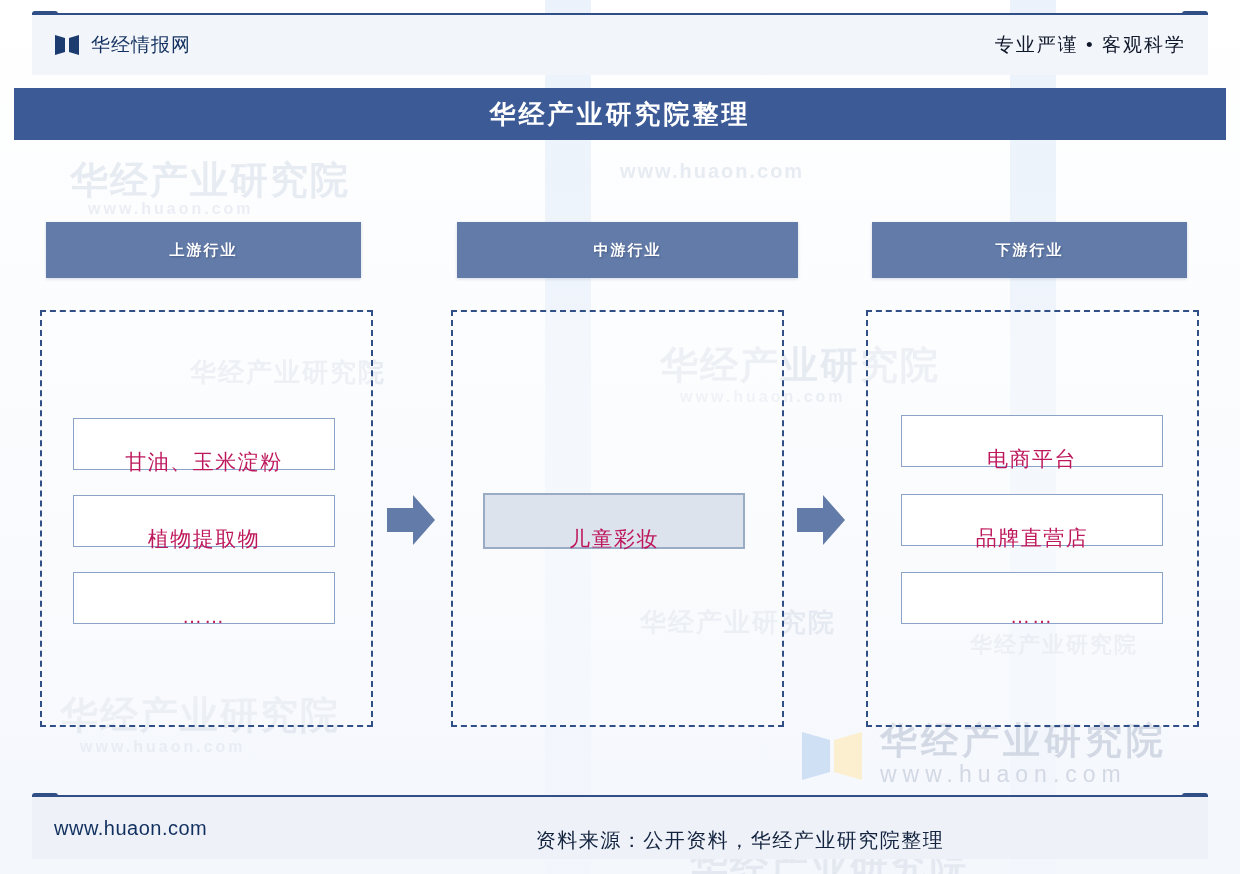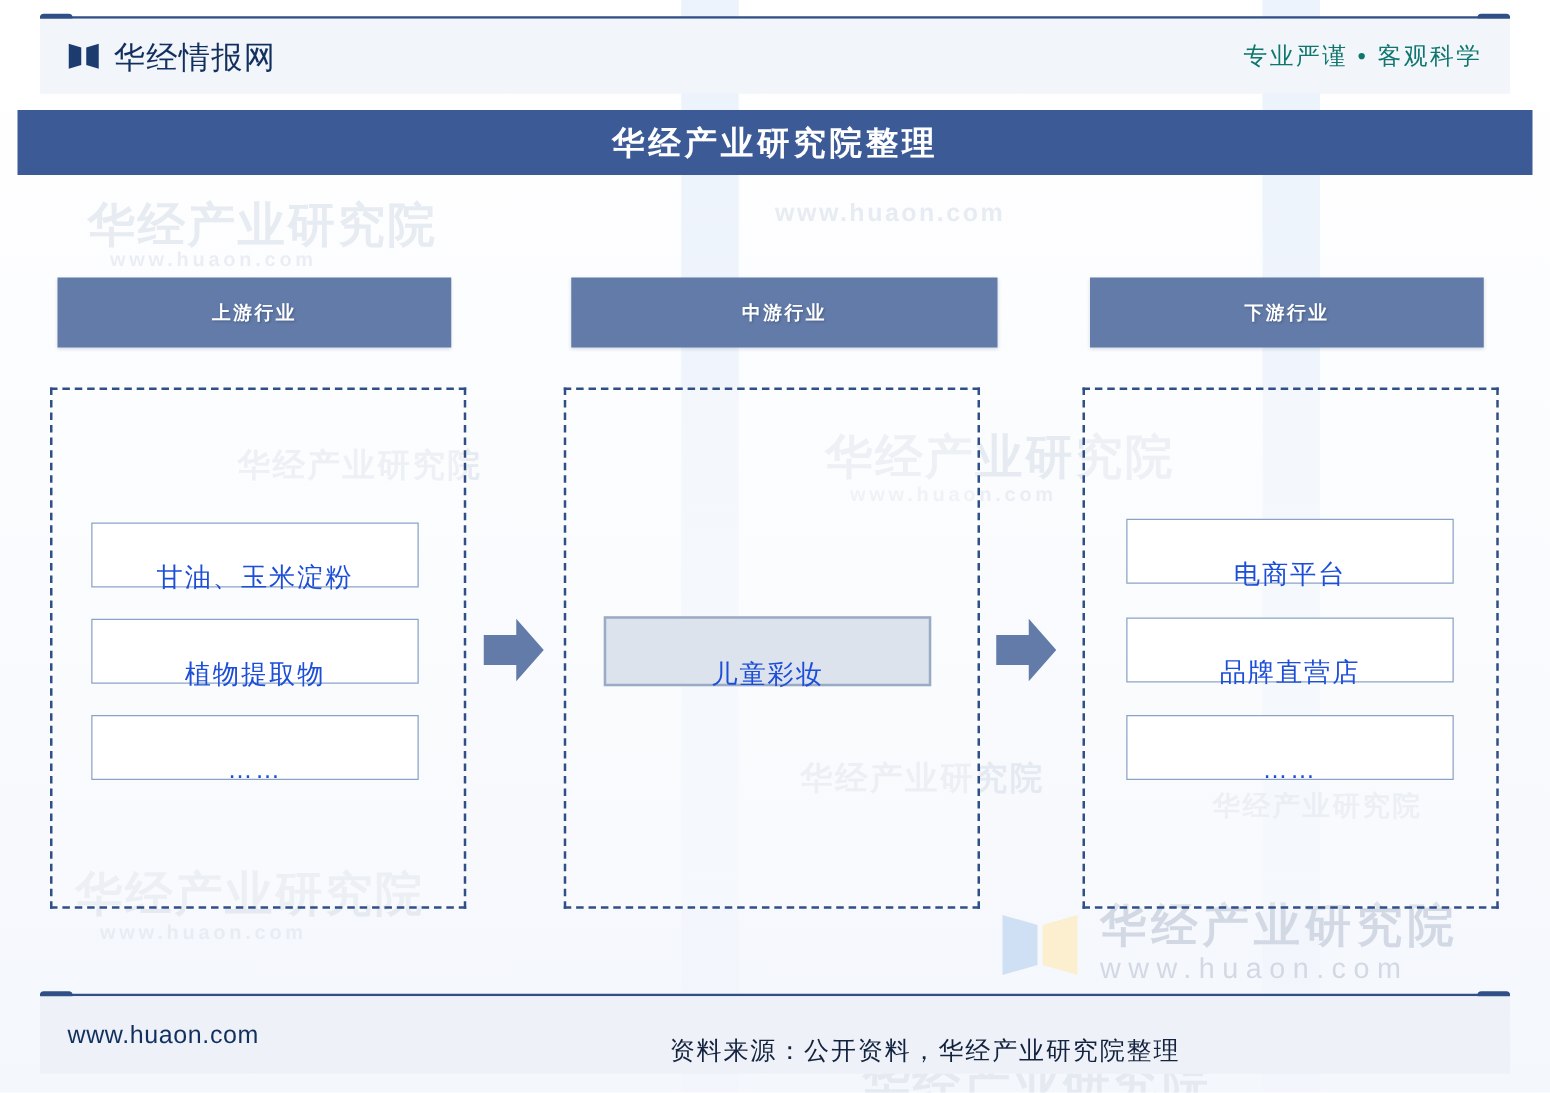--- a/index.html
+++ b/index.html
@@ -93,28 +93,28 @@
     display: flex;
     align-items: center;
     gap: 11px;
   }
   .brand-logo {
     width: 26px;
     height: 24px;
     display: block;
   }
   .brand-name {
-    font-size: 25px;
+    font-size: 19px;
     color: #12305f;
     letter-spacing: 1px;
     font-weight: 500;
   }
   .tagline {
     font-size: 19px;
-    color: #0f766e;
+    color: #0f172a;
     letter-spacing: 2px;
     font-weight: 500;
     margin-left: 33px;
   }
 
   
   .titlebar {
     position: absolute;
     left: 14px;
     right: 14px;
@@ -170,21 +170,21 @@
     height: 52px;
     border: 1.6px solid #8ba3c7;
     background: #ffffff;
     display: flex;
     align-items: center;
     justify-content: center;
     box-sizing: border-box;
   }
   .item span {
     font-size: 21px;
-    color: #1d4ed8;
+    color: #be185d;
     letter-spacing: 1.5px;
     margin-top: 36px;
   }
   .item.mid {
     background: #dde3ed;
     border: 2px solid #9aabc6;
     height: 56px;
   }
   .item.dots span { letter-spacing: 2px; font-size: 20px; }
 

